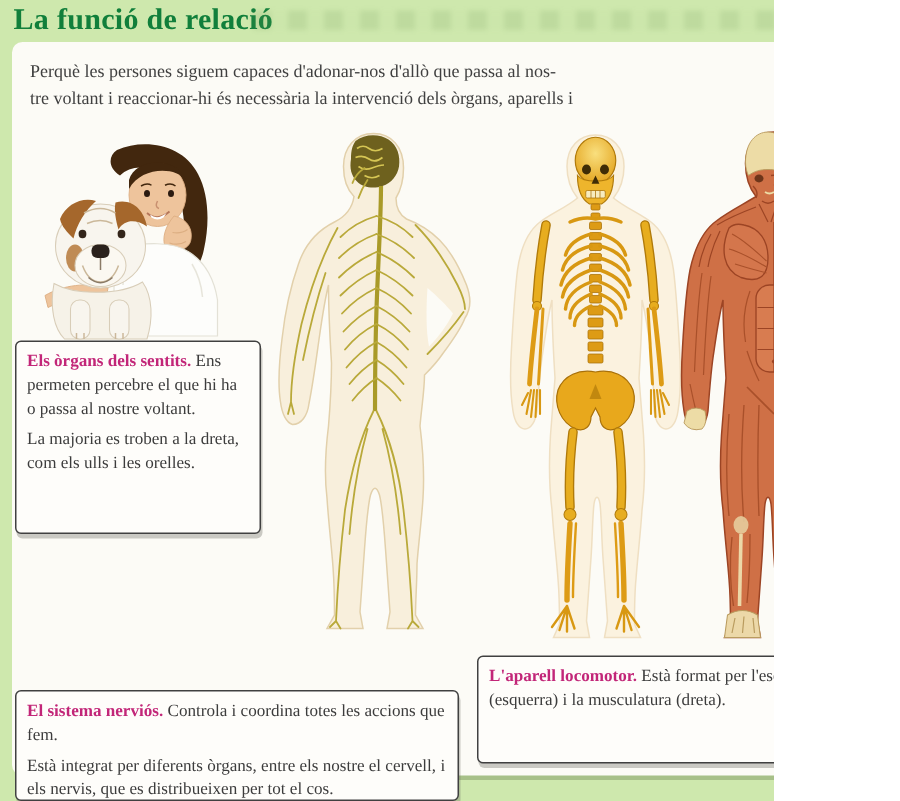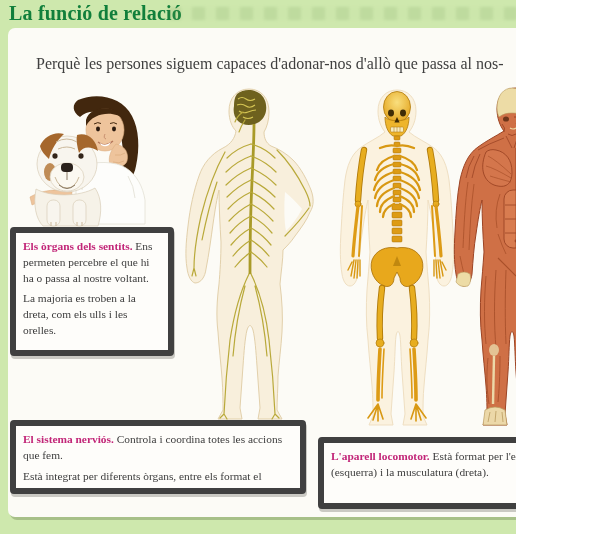--- a/index.html
+++ b/index.html
@@ -5,48 +5,49 @@
   html,body{margin:0;padding:0;}
   .page{position:relative;width:516px;height:534px;background:#cee8ad;overflow:hidden;
         font-family:Liberation Serif, serif;}
   .title{position:absolute;left:9px;top:2px;margin:0;font-size:20px;font-weight:bold;
          color:#117f3b;letter-spacing:.2px;}
   .ghost{position:absolute;left:168px;top:7px;width:390px;height:13px;border-radius:3px;
          background:repeating-linear-gradient(90deg,rgba(110,150,85,.30) 0 13px,rgba(175,205,140,.10) 13px 24px);
          filter:blur(1.6px);opacity:.55;}
   .panel{position:absolute;left:8px;top:28px;width:574px;height:489px;background:#fcfbf6;
          border-radius:7px;box-shadow:2px 3px 0 rgba(120,145,90,.45);}
-  .intro{position:absolute;left:12px;top:11px;margin:16px;font-size:16px;line-height:17.5px;color:#3f3f3f;}
+  .intro{position:absolute;left:12px;top:11px;margin:0;font-size:12px;line-height:17.5px;color:#3f3f3f;}
   .intro span{display:block;white-space:nowrap;}
   .figure{position:absolute;}
-  .callout{position:absolute;background:#fefdfa;border:6px solid #404040;border-radius:4px;
+  .callout{position:absolute;background:#fefdfa;border:1px solid #404040;border-radius:4px;
            box-shadow:1px 3px 0 rgba(110,110,100,.35);font-size:11.4px;line-height:15.8px;color:#3c3c3c;
            padding:6px 7px 4px 7px;box-sizing:border-box;overflow:hidden;}
   .callout p{margin:0 0 5px 0;}
   .pink{color:#c22678;font-weight:bold;}
   .box-sentits{left:2px;top:199px;width:164px;height:129px;z-index:1;}
-  .box-nervios{left:2px;top:392px;width:296px;height:74px;}
+  .box-nervios{left:2px;top:432px;width:296px;height:74px;}
   .box-locomotor{left:310px;top:409px;width:262px;height:72px;}
   .photo{left:12px;top:64px;width:150px;height:142px;z-index:2;}
   .fig-nervous{left:173px;top:58px;width:152px;height:346px;}
   .fig-skeleton{left:328px;top:60px;width:122px;height:348px;}
   .fig-muscles{left:444px;top:58px;width:134px;height:350px;}
 </style>
 </head>
 <body>
 
 <div class="page">
 
   <h1 class="title">La funció de relació</h1>
   <div class="ghost"></div>
 
   <div class="panel">
 
     <p class="intro">
       <span>Perquè les persones siguem capaces d'adonar-nos d'allò que passa al nos-</span>
+      <span>tre voltant i reaccionar-hi és necessària la intervenció dels òrgans, aparells i</span>
     </p>
 
     <div class="figure photo">
       <svg width="150" height="142" viewBox="0 0 150 142">
 
         <g>
           <path d="M58,8 C76,0 102,4 112,24 C119,37 120,56 116,74 C114,85 108,92 100,94 C104,76 105,48 97,34 C87,18 69,16 60,25 C52,20 52,12 58,8 Z" fill="#42270e"></path>
           <ellipse cx="85" cy="38" rx="19" ry="21" fill="#eec49c" stroke="#dcae82" stroke-width="0.6"></ellipse>
           <path d="M66,28 C70,13 98,12 104,28 C97,19 74,19 66,34 Z" fill="#42270e"></path>
           <ellipse cx="78" cy="37" rx="2" ry="2.4" fill="#2a1a10"></ellipse>
@@ -261,21 +262,21 @@
         <path d="M42,270 L41,318" stroke="#ecd8a8" stroke-width="2.4" fill="none"></path>
         <path d="M86,270 L87,318" stroke="#ecd8a8" stroke-width="2.4" fill="none"></path>
         <path d="M33,324 L31,339 L55,339 L53,324 Q43,318 33,324 Z" fill="#ecd8a8" stroke="#b99b5e" stroke-width="0.7"></path>
         <path d="M85,324 L89,339 L65,339 L67,324 Q77,318 85,324 Z" fill="#ecd8a8" stroke="#b99b5e" stroke-width="0.7"></path>
         <path d="M38,326 l-2,10 M44,325 l-1,11 M50,326 l1,10 M78,326 l2,10 M84,325 l1,11 M72,326 l-1,10" stroke="#b99b5e" stroke-width="0.8" fill="none"></path>
       </svg>
     </div>
 
     <div class="callout box-nervios">
       <p><strong class="pink">El sistema nerviós.</strong> <span>Controla i coordina totes les accions que fem.</span></p>
-      <p>Està integrat per diferents òrgans, entre els format el cervell, i els nervis, que es distribueixen per tot el cos.</p>
+      <p>Està integrat per diferents òrgans, entre els nostre el cervell, i els nervis, que es distribueixen per tot el cos.</p>
     </div>
 
     <div class="callout box-locomotor">
       <p><strong class="pink">L'aparell locomotor.</strong> <span>Està format per l'esquelet (esquerra) i la musculatura (dreta).</span></p>
     </div>
 
   </div>
 </div>
 
 </body></html>

